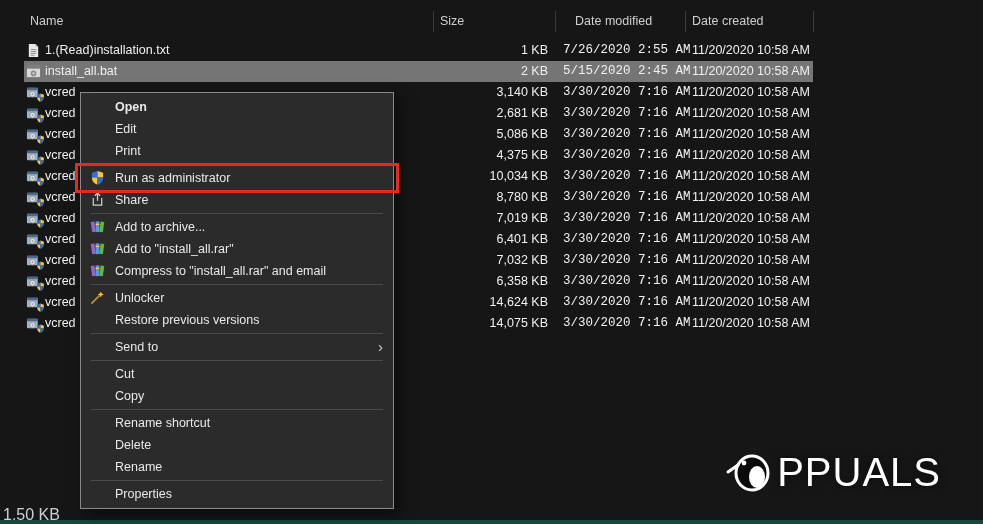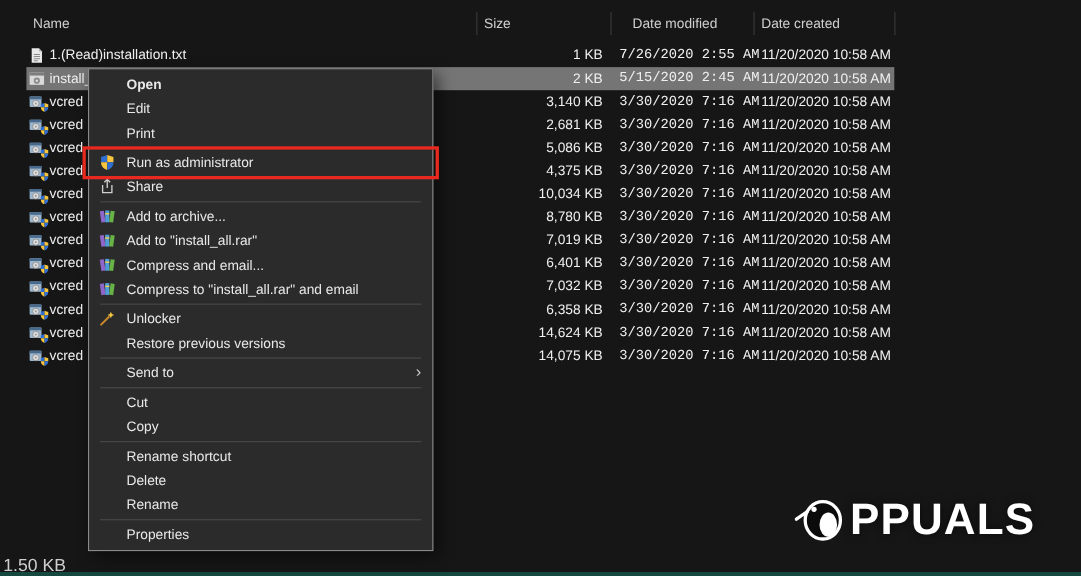--- a/index.html
+++ b/index.html
@@ -25,40 +25,40 @@
   .ficon{position:absolute;left:26px;top:3px;width:15px;height:15px;}
   .ficon svg{display:block}
   .shield-ovl{position:absolute;right:-4px;bottom:-2px;width:9px;height:9px;}
   .shield-ovl svg{width:9px;height:9px;display:block}
   .fname{position:absolute;left:45px;top:3px;}
   .fsize{position:absolute;left:420px;width:128px;text-align:right;top:3px;}
   .fmod{position:absolute;left:563px;top:3px;font-family:Liberation Mono, monospace;}
   .fcre{position:absolute;left:692px;top:3px;}
   
   .menu{
-    position:absolute;left:80px;top:62px;width:312px;
+    position:absolute;left:80px;top:92px;width:312px;
     background:var(--menu_bg,#2b2b2b);border:1px solid #8a8a8a;
     padding:3px 0;z-index:10;box-shadow:5px 5px 14px rgba(0,0,0,.55);
   }
   .menu-item{position:relative;height:22px;display:flex;align-items:center;
     padding:0 14px 0 34px;font-size:12.5px;color:#e9e9e9;white-space:nowrap;cursor:default;}
   .menu-item.bold{font-weight:bold;}
   .mi-icon{position:absolute;left:9px;top:3px;width:16px;height:16px;}
   .mi-icon svg{display:block}
   .menu-sep{height:1px;background:#4a4a4a;margin:2px 10px;}
   .chev{position:absolute;right:10px;top:2px;font-size:15px;color:#cfcfcf;}
   .red-box{position:absolute;top:-4px;bottom:-4px;left:-6px;right:-6px;
     border:3px solid var(--annotation_red,#e8291f);pointer-events:none;z-index:20;}
   
   .status{position:absolute;left:3px;top:506px;font-size:16px;color:#cfcfcf;}
   .bstrip{position:absolute;left:0;right:0;bottom:0;height:4px;background:var(--bottom_bar_teal,#14493f);}
   
   .watermark{position:absolute;right:42px;bottom:28px;display:flex;align-items:center;gap:4px;z-index:5;}
   .mascot{width:48px;height:48px;}
-  .wm-text{font-size:40px;font-weight:700;color:#fff;letter-spacing:1px;
+  .wm-text{font-size:40px;font-weight:400;color:#fff;letter-spacing:1px;
     text-shadow:0 0 8px rgba(0,0,0,.6);}
 </style>
 </head>
 <body>
 
 <div class="stage">
 
   <div class="header">
     <div class="hcol c-name">Name</div>
     <div class="hcol c-size">Size</div>
@@ -419,31 +419,20 @@
       <div class="menu-item">
         <span class="mi-icon">
           <svg viewBox="0 0 16 16" width="15" height="15">
             <rect x="1.5" y="3" width="4" height="11" fill="#8f66c9" transform="rotate(-8 3.5 8.5)"></rect>
             <rect x="6" y="2.5" width="4" height="11.5" fill="#4f9ed9"></rect>
             <rect x="10.5" y="3" width="4" height="11" fill="#67b345" transform="rotate(8 12.5 8.5)"></rect>
             <rect x="6" y="5" width="4" height="1.4" fill="#f2d04a"></rect>
           </svg>
         </span>
         <span class="mi-label">Add to "install_all.rar"</span>
-      </div>
-      <div class="menu-item">
-        <span class="mi-icon">
-          <svg viewBox="0 0 16 16" width="15" height="15">
-            <rect x="1.5" y="3" width="4" height="11" fill="#8f66c9" transform="rotate(-8 3.5 8.5)"></rect>
-            <rect x="6" y="2.5" width="4" height="11.5" fill="#4f9ed9"></rect>
-            <rect x="10.5" y="3" width="4" height="11" fill="#67b345" transform="rotate(8 12.5 8.5)"></rect>
-            <rect x="6" y="5" width="4" height="1.4" fill="#f2d04a"></rect>
-          </svg>
-        </span>
-        <span class="mi-label">Compress and email...</span>
       </div>
       <div class="menu-item">
         <span class="mi-icon">
           <svg viewBox="0 0 16 16" width="15" height="15">
             <rect x="1.5" y="3" width="4" height="11" fill="#8f66c9" transform="rotate(-8 3.5 8.5)"></rect>
             <rect x="6" y="2.5" width="4" height="11.5" fill="#4f9ed9"></rect>
             <rect x="10.5" y="3" width="4" height="11" fill="#67b345" transform="rotate(8 12.5 8.5)"></rect>
             <rect x="6" y="5" width="4" height="1.4" fill="#f2d04a"></rect>
           </svg>
         </span>

